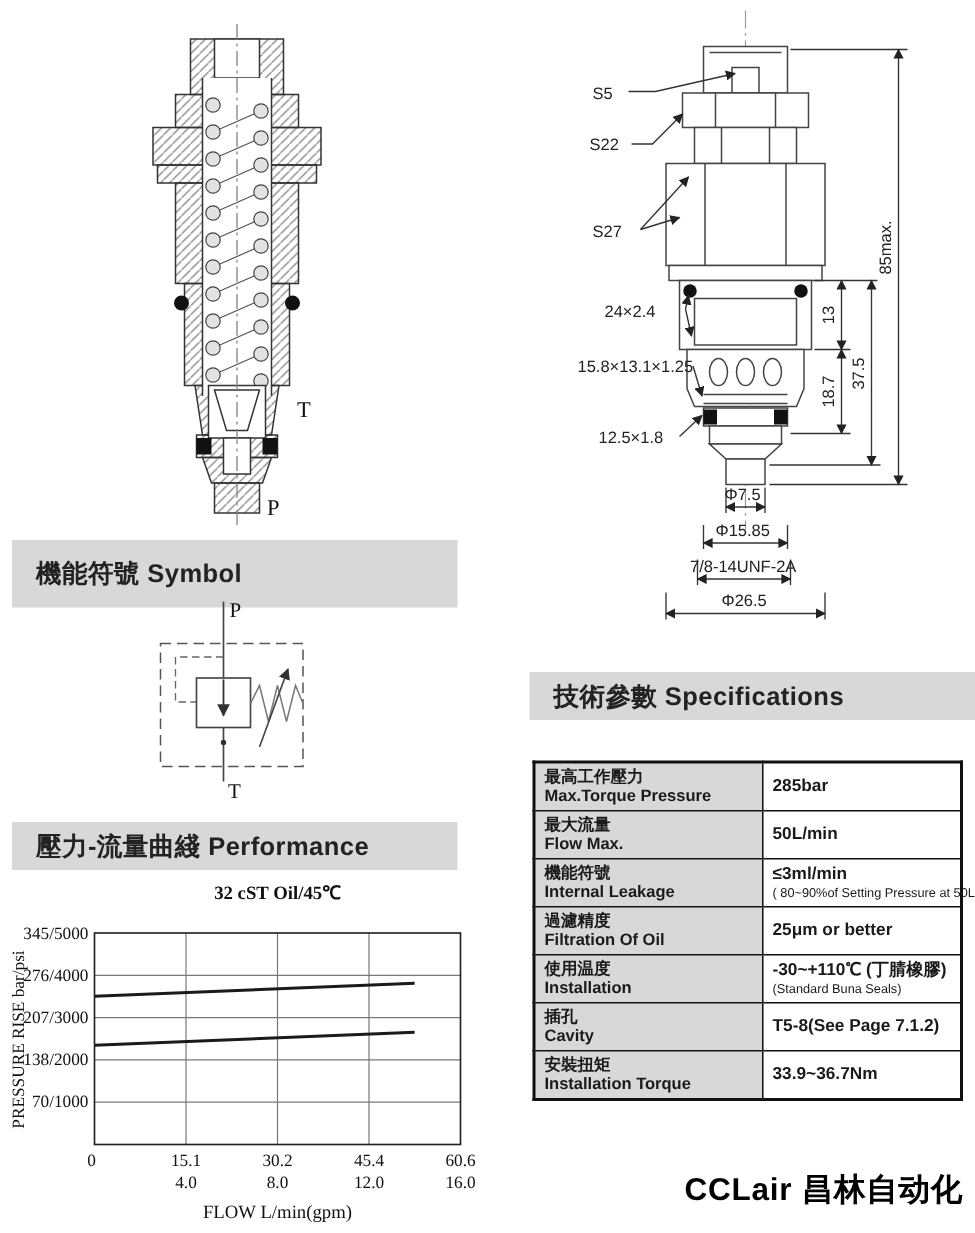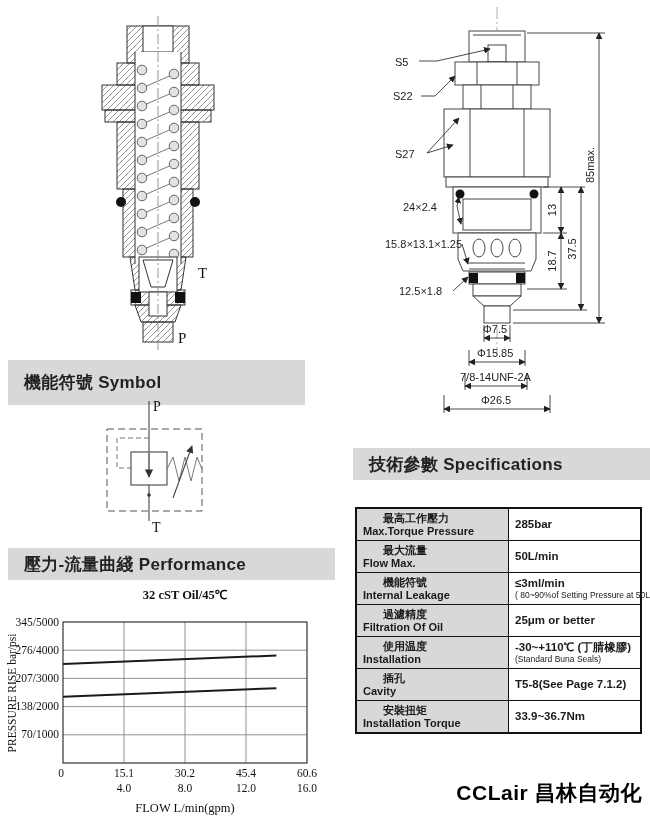--- a/index.html
+++ b/index.html
@@ -7,21 +7,21 @@
         font-family:"Liberation Sans",sans-serif;color:#1a1a1a;}
   .abs{position:absolute;}
   .hdr-bar{position:absolute;background:#d8d8d8;display:flex;align-items:center;
            padding-left:16px;box-sizing:border-box;font-weight:bold;font-size:17px;
            letter-spacing:.3px;color:#222;}
   
   #specs{position:absolute;left:355px;top:507px;width:287px;border-collapse:collapse;
          table-layout:fixed;border:2px solid #111;}
   #specs td{border:1.4px solid #111;padding:2px 6px;vertical-align:middle;height:27px;}
   #specs td.spec-label{background:#d8d8d8;width:139px;}
-  #specs .zh{font-weight:bold;font-size:11px;line-height:1.2;margin-left:20px;}
+  #specs .zh{font-weight:bold;font-size:11px;line-height:1.2;}
   #specs .en{font-weight:bold;font-size:11px;line-height:1.15;}
   #specs .val{font-weight:bold;font-size:11.5px;line-height:1.2;}
   #specs .note{font-weight:normal;font-size:8.5px;line-height:1.1;white-space:nowrap;}
   
   .serif{font-family:"Liberation Serif",serif;}
   svg text{fill:#111;}
   .tick{font-family:"Liberation Serif",serif;font-size:11.5px;}
   .dimtxt{font-family:"Liberation Sans",sans-serif;font-size:11px;fill:#222;}
   .series-line{fill:none;stroke:#1a1a1a;stroke-width:2;}
   #brand{position:absolute;right:8px;top:779px;font-size:21px;font-weight:bold;
@@ -220,21 +220,21 @@
     <circle cx="64" cy="100" r="1.8" fill="#333"></circle>
     <polyline points="64,43 32,43 32,73 46,73" fill="none" stroke="#666" stroke-width="0.9" stroke-dasharray="5 3"></polyline>
     <rect x="46" y="57" width="36" height="33" fill="#fff" stroke="#444" stroke-width="1.1"></rect>
     <line x1="64" y1="58" x2="64" y2="82" stroke="#333" stroke-width="1.2" marker-end="url(#ahs)"></line>
     <polyline points="82,74 88,62 94,86 100,62 106,86 112,62 117,74" fill="none" stroke="#777" stroke-width="1"></polyline>
     <line x1="88" y1="103" x2="107" y2="51" stroke="#444" stroke-width="1.1" marker-end="url(#ahs)"></line>
     <text x="68" y="16" class="serif" font-size="14">P</text>
     <text x="67" y="137" class="serif" font-size="14">T</text>
   </svg>
 
-  <div class="hdr-bar" style="left:8px;top:548px;width:327px;height:32px;text-align:right;">壓力-流量曲綫 Performance</div>
+  <div class="hdr-bar" style="left:8px;top:548px;width:297px;height:32px;text-align:right;">壓力-流量曲綫 Performance</div>
 
   <svg id="chartsvg" class="abs" style="left:5px;top:585px;" width="320" height="235" viewBox="0 0 320 235">
     <text x="180" y="14" text-anchor="middle" class="serif" font-size="12.5" font-weight="bold">32 cST Oil/45℃</text>
     <text transform="rotate(-90 11 108)" x="11" y="108" text-anchor="middle" class="serif" font-size="11.5">PRESSURE RISE bar/psi</text>
     <g stroke="#777" stroke-width="0.8">
       <line x1="119" y1="37" x2="119" y2="178"></line>
         <line x1="180" y1="37" x2="180" y2="178"></line>
       <line x1="241" y1="37" x2="241" y2="178"></line>
       <line x1="58" y1="65.2" x2="302" y2="65.2"></line>
         <line x1="58" y1="93.4" x2="302" y2="93.4"></line>

